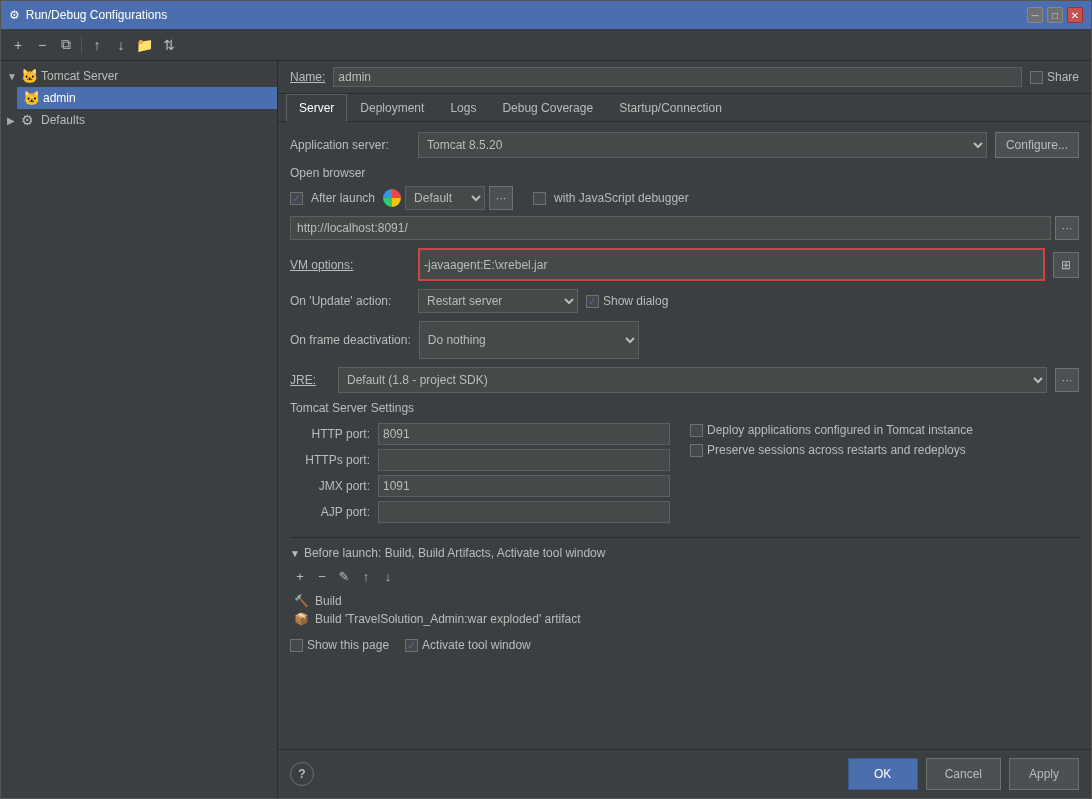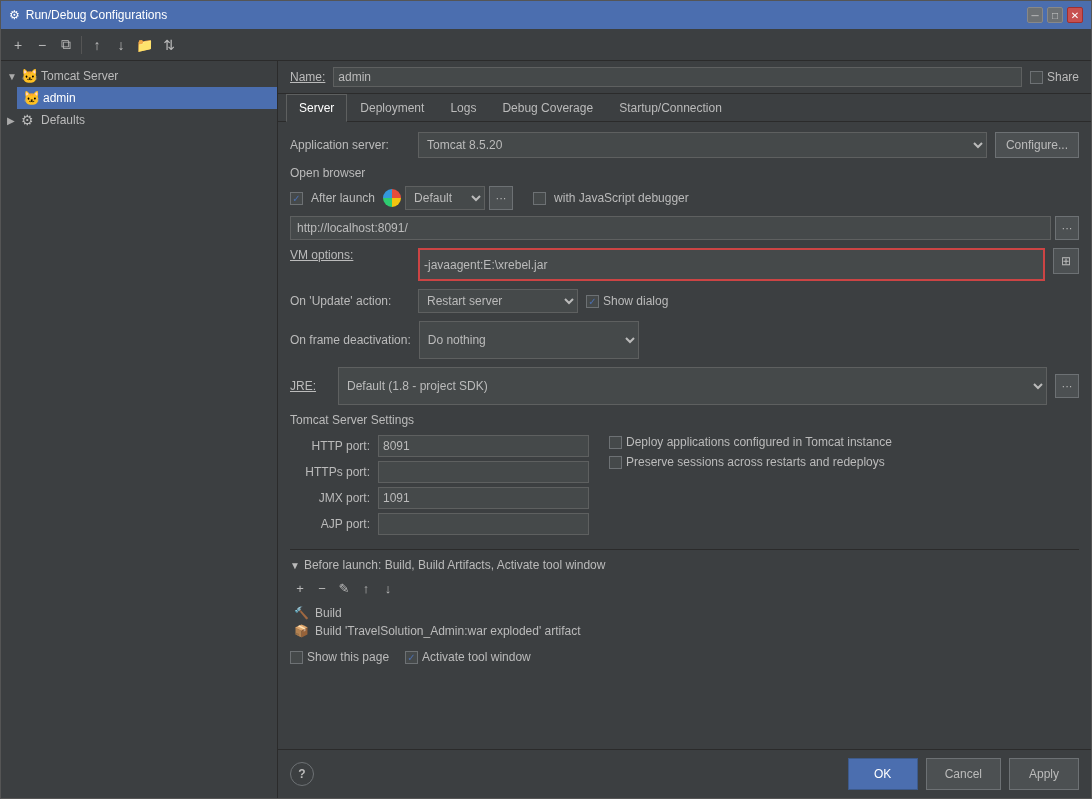--- a/index.html
+++ b/index.html
@@ -332,21 +332,21 @@
       background: #45494a;
       border: 1px solid #5e6060;
       color: #bbbbbb;
       padding: 2px 6px;
       font-size: 12px;
       height: 24px;
     }
 
     .vm-row {
       display: flex;
-      align-items: flex-start;
+      align-items: center;
       gap: 8px;
       margin-bottom: 8px;
     }
 
     .vm-input {
       flex: 1;
       background: #45494a;
       border: 2px solid #cc4444;
       color: #bbbbbb;
       padding: 2px 4px;
@@ -418,21 +418,21 @@
       text-decoration: underline;
     }
 
     .jre-select {
       flex: 1;
       background: #45494a;
       border: 1px solid #5e6060;
       color: #bbbbbb;
       padding: 2px 4px;
       font-size: 12px;
-      height: 38px;
+      height: 26px;
     }
 
     .tomcat-settings-label {
       color: #bbbbbb;
       margin-bottom: 8px;
       font-weight: normal;
     }
 
     .port-input {
       background: #45494a;
@@ -565,21 +565,21 @@
       margin-bottom: 4px;
     }
 
     .port-label {
       min-width: 80px;
       text-align: right;
       color: #bbbbbb;
     }
 
     .port-value {
-      width: 211px;
+      width: 292px;
     }
   </style>
 </head>
 <body>
 
 <div class="window">
 
   <div class="title-bar">
     <div class="title-bar-left">
       <span>⚙</span>

